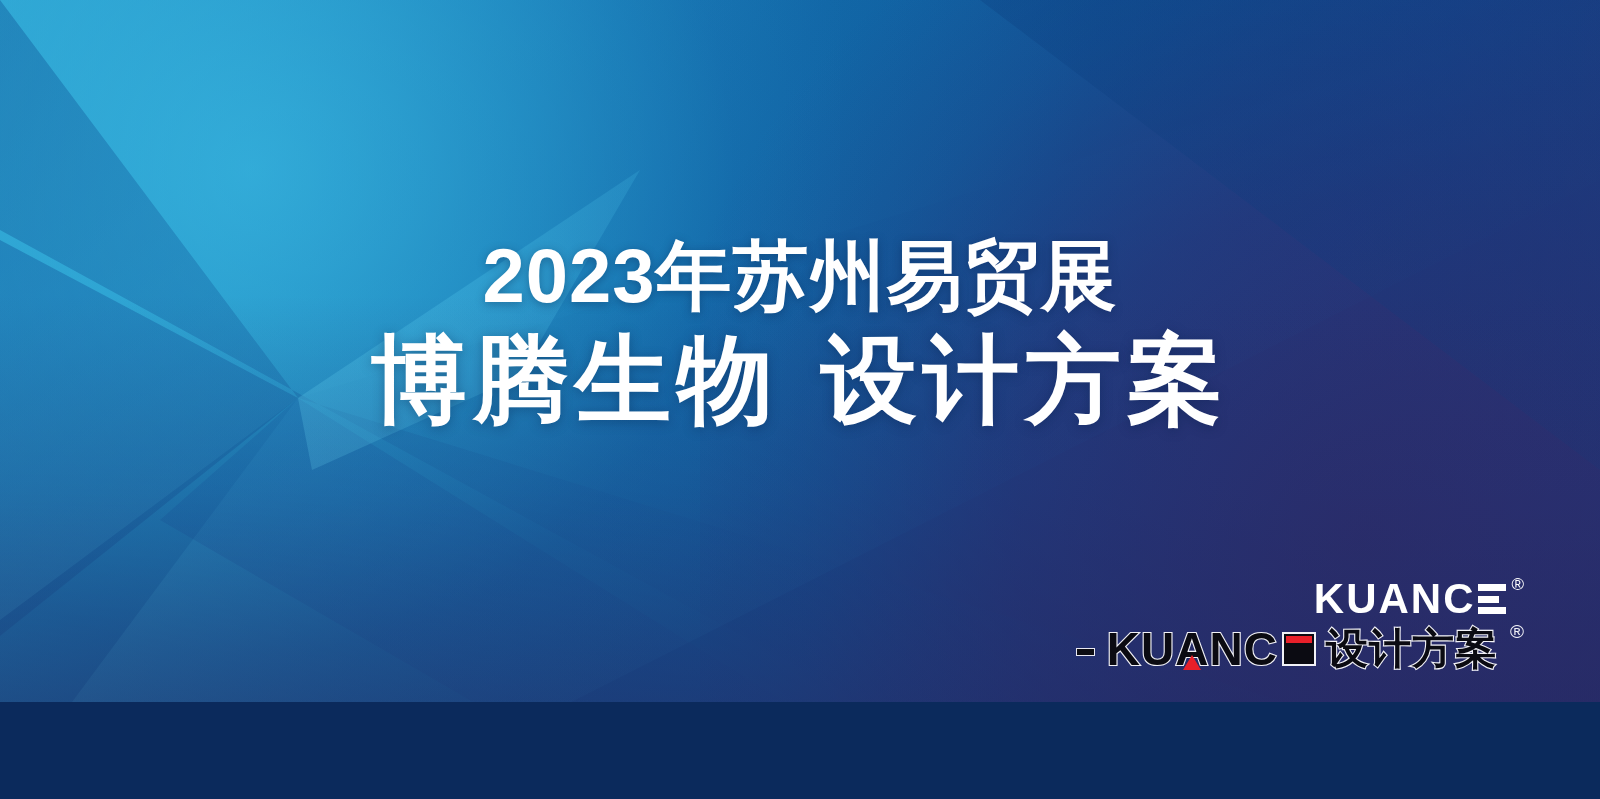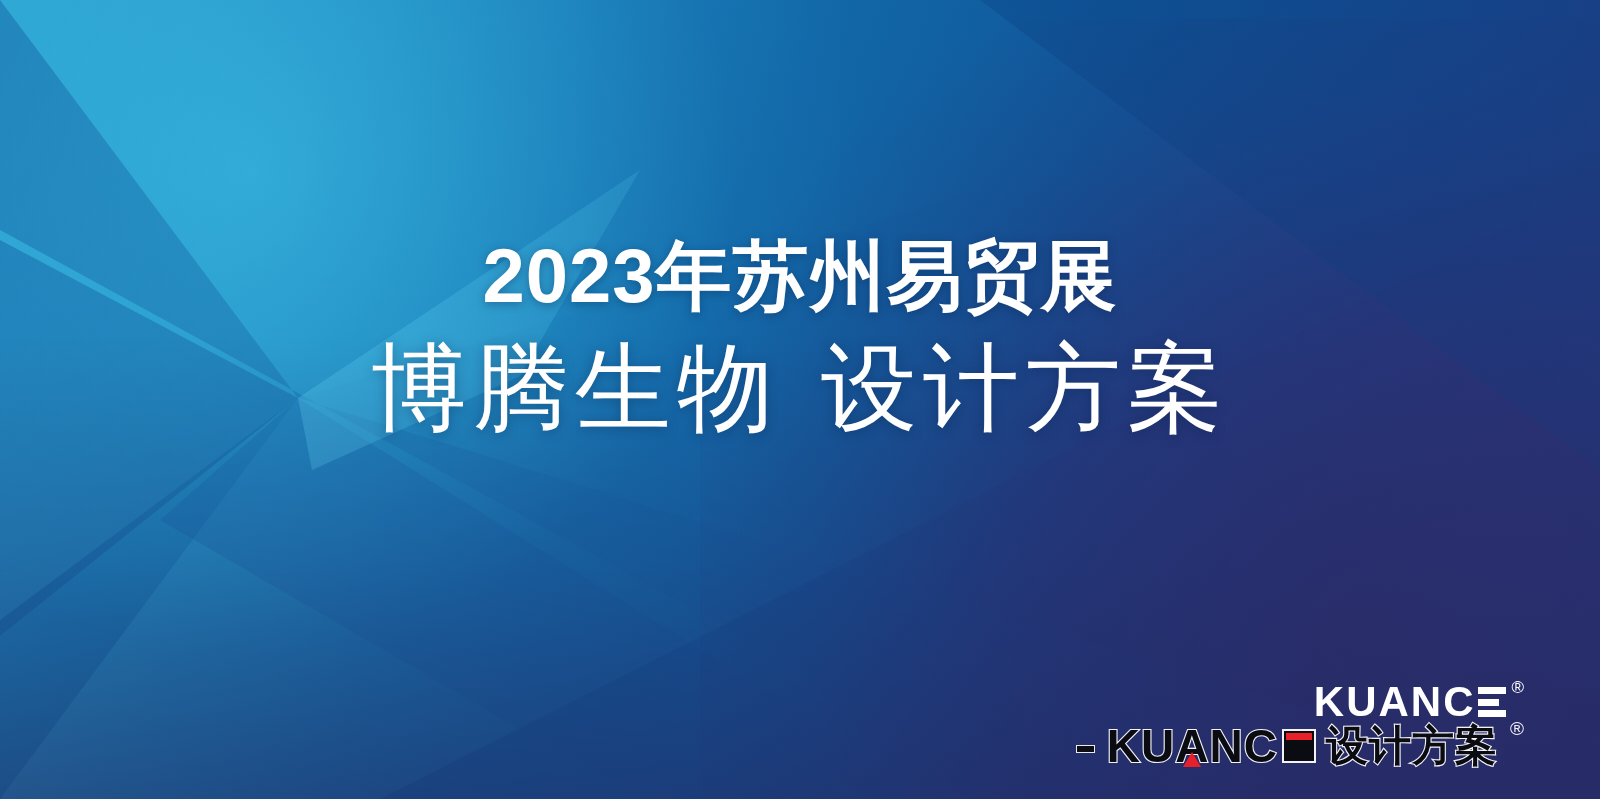--- a/index.html
+++ b/index.html
@@ -4,21 +4,21 @@
 <title>2023年苏州易贸展 博腾生物 设计方案</title>
 <style>
   html, body {
     margin: 0;
     padding: 0;
     background: #0b2a5c;
   }
   .stage {
     position: relative;
     width: 1600px;
-    height: 799px;
+    height: 702px;
     overflow: hidden;
     font-family: "Liberation Sans", "DejaVu Sans", sans-serif;
     background: #17519a;
   }
 
   
   .bg-base {
     position: absolute;
     inset: 0;
     background:
@@ -123,38 +123,39 @@
     font-size: 76px;
     font-weight: 700;
     letter-spacing: 1px;
     line-height: 1.04;
     white-space: nowrap;
     text-shadow: 0 2px 10px rgba(5,30,70,0.35);
   }
   .title-line2 {
     font-family: "Liberation Sans", "DejaVu Sans", sans-serif;
     font-size: 96px;
-    font-weight: 400;
+    font-weight: 700;
     letter-spacing: 6px;
     line-height: 1.18;
-    margin-top: 16px;
+    margin-top: 8px;
     white-space: nowrap;
     text-shadow: 0 2px 12px rgba(5,30,70,0.35);
   }
   .title-line2 .gap { display: inline-block; width: 42px; }
 
   
   .logo-stack {
     position: absolute;
     right: 76px;
     bottom: 30px;
     z-index: 8;
     display: flex;
     flex-direction: column;
     align-items: flex-end;
+    gap: 6px;
   }
 
   
   .logo-top {
     display: flex;
     align-items: flex-start;
     line-height: 1;
   }
   .wm-white {
     display: flex;

